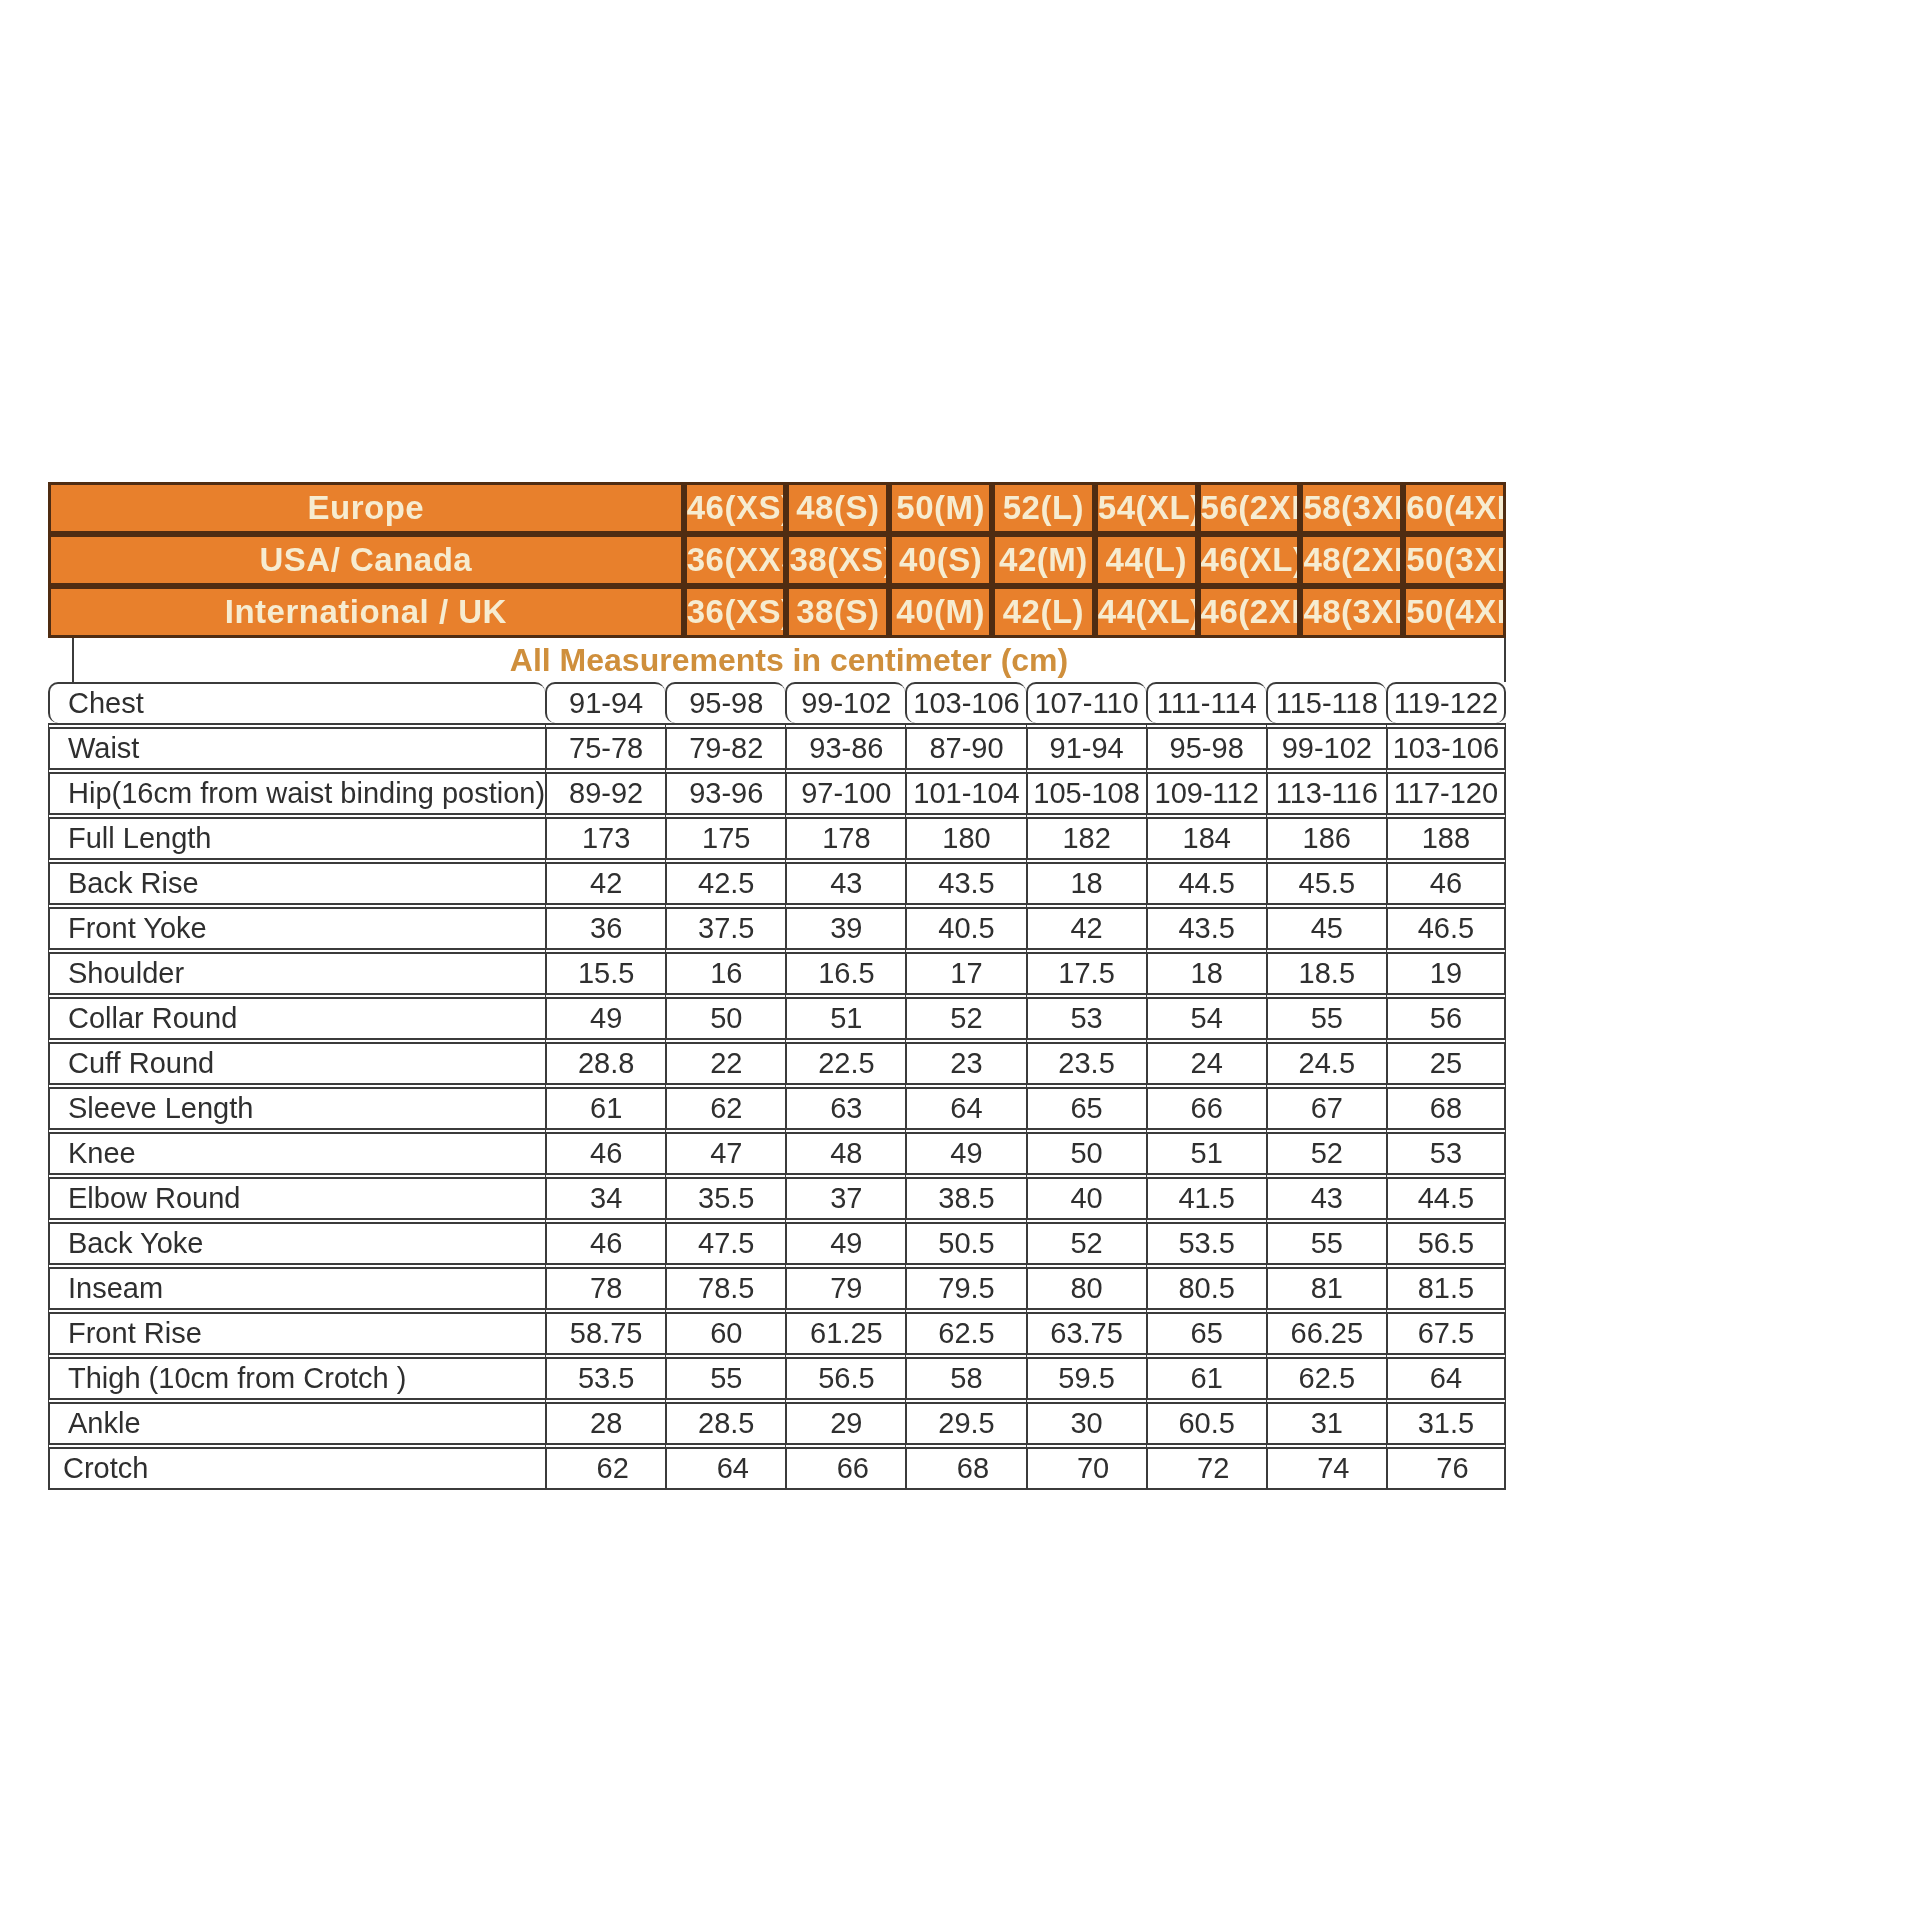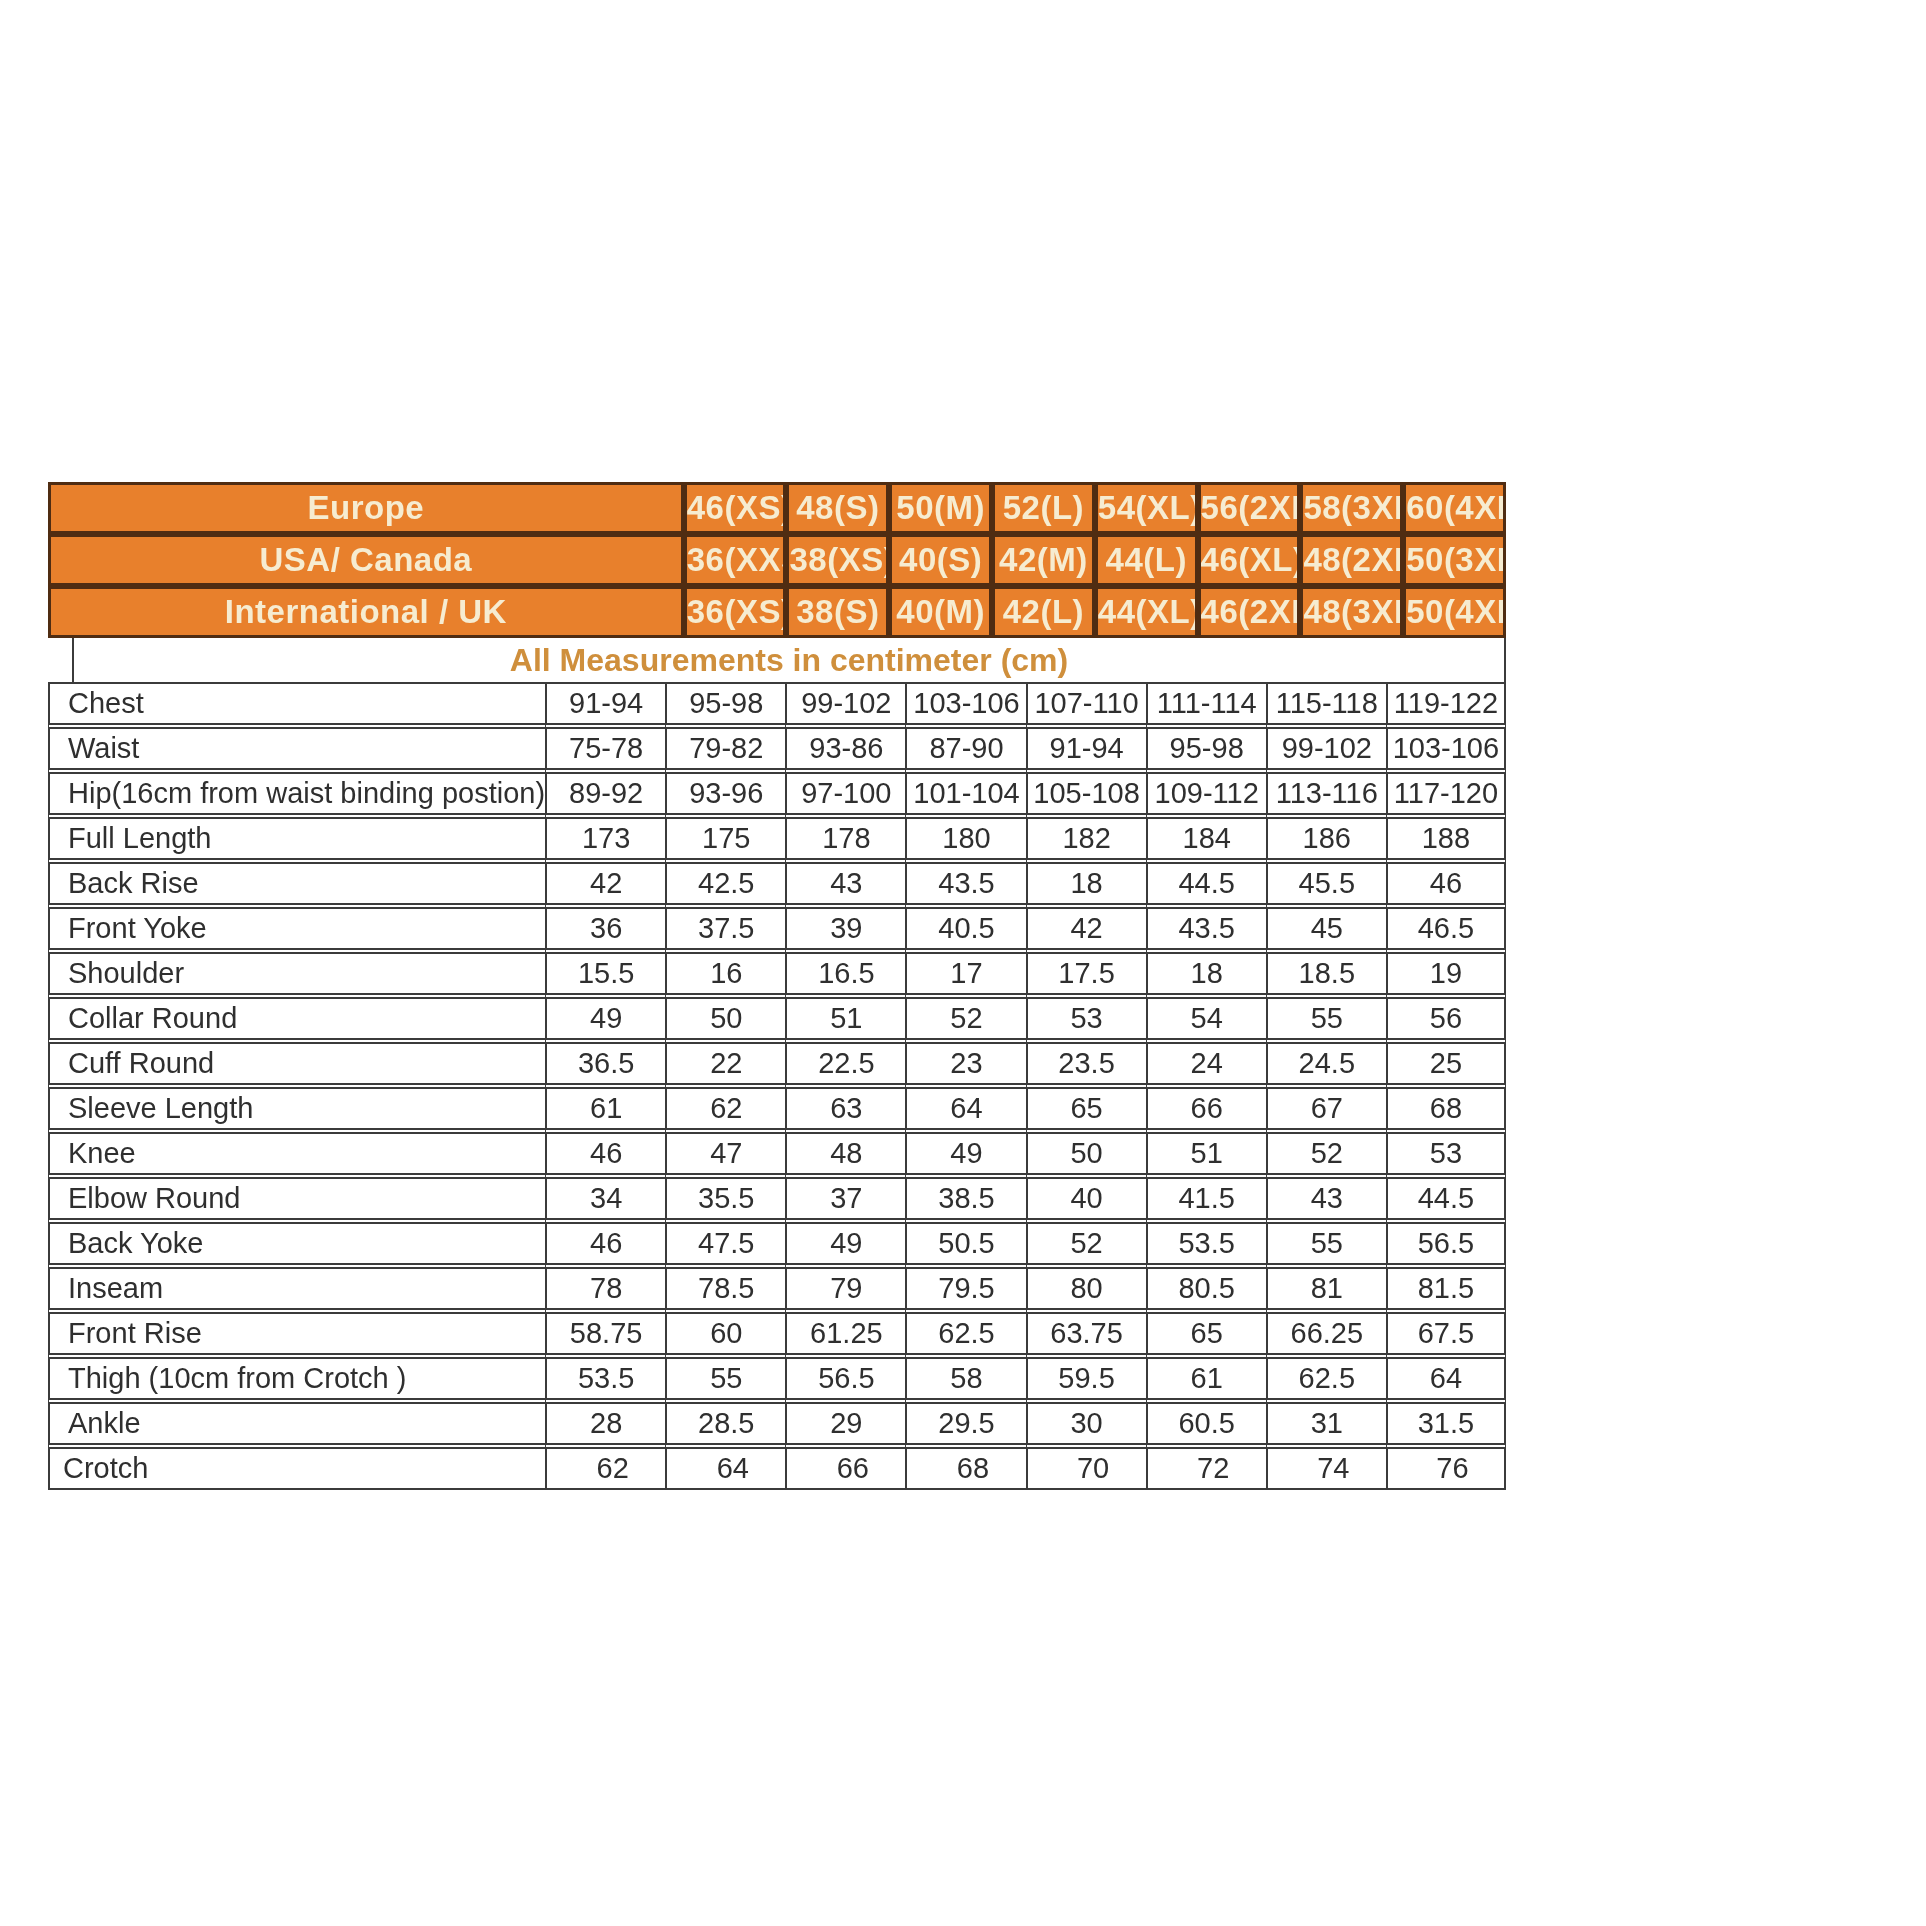--- a/index.html
+++ b/index.html
@@ -71,21 +71,21 @@
     font-size: 29px;
     text-align: center;
     vertical-align: middle;
     height: 39px;
     padding: 0;
     border-top: 6px double #3b3b3b;
     border-left: 2px solid #3b3b3b;
     overflow: hidden;
     white-space: nowrap;
   }
-  table.body tr:first-child td { border-top: 2px solid #3b3b3b; }
+  table.body tr:first-child td { border-top: 2px solid #3b3b3b; border-radius: 10px; }
   table.body td:last-child   { border-right: 2px solid #3b3b3b; }
   table.body tr:last-child td { border-bottom: 2px solid #3b3b3b; padding-left: 13px; }
   table.body td.rlabel {
     text-align: left;
     padding-left: 18px;
   }
 </style>
 </head>
 <body>
 
@@ -239,21 +239,21 @@
             <td>50</td>
             <td>51</td>
             <td>52</td>
             <td>53</td>
             <td>54</td>
             <td>55</td>
             <td>56</td>
           </tr>
           <tr>
             <td class="rlabel">Cuff Round</td>
-            <td>36.5</td>
+            <td>28.8</td>
             <td>22</td>
             <td>22.5</td>
             <td>23</td>
             <td>23.5</td>
             <td>24</td>
             <td>24.5</td>
             <td>25</td>
           </tr>
           <tr>
             <td class="rlabel">Sleeve Length</td>

